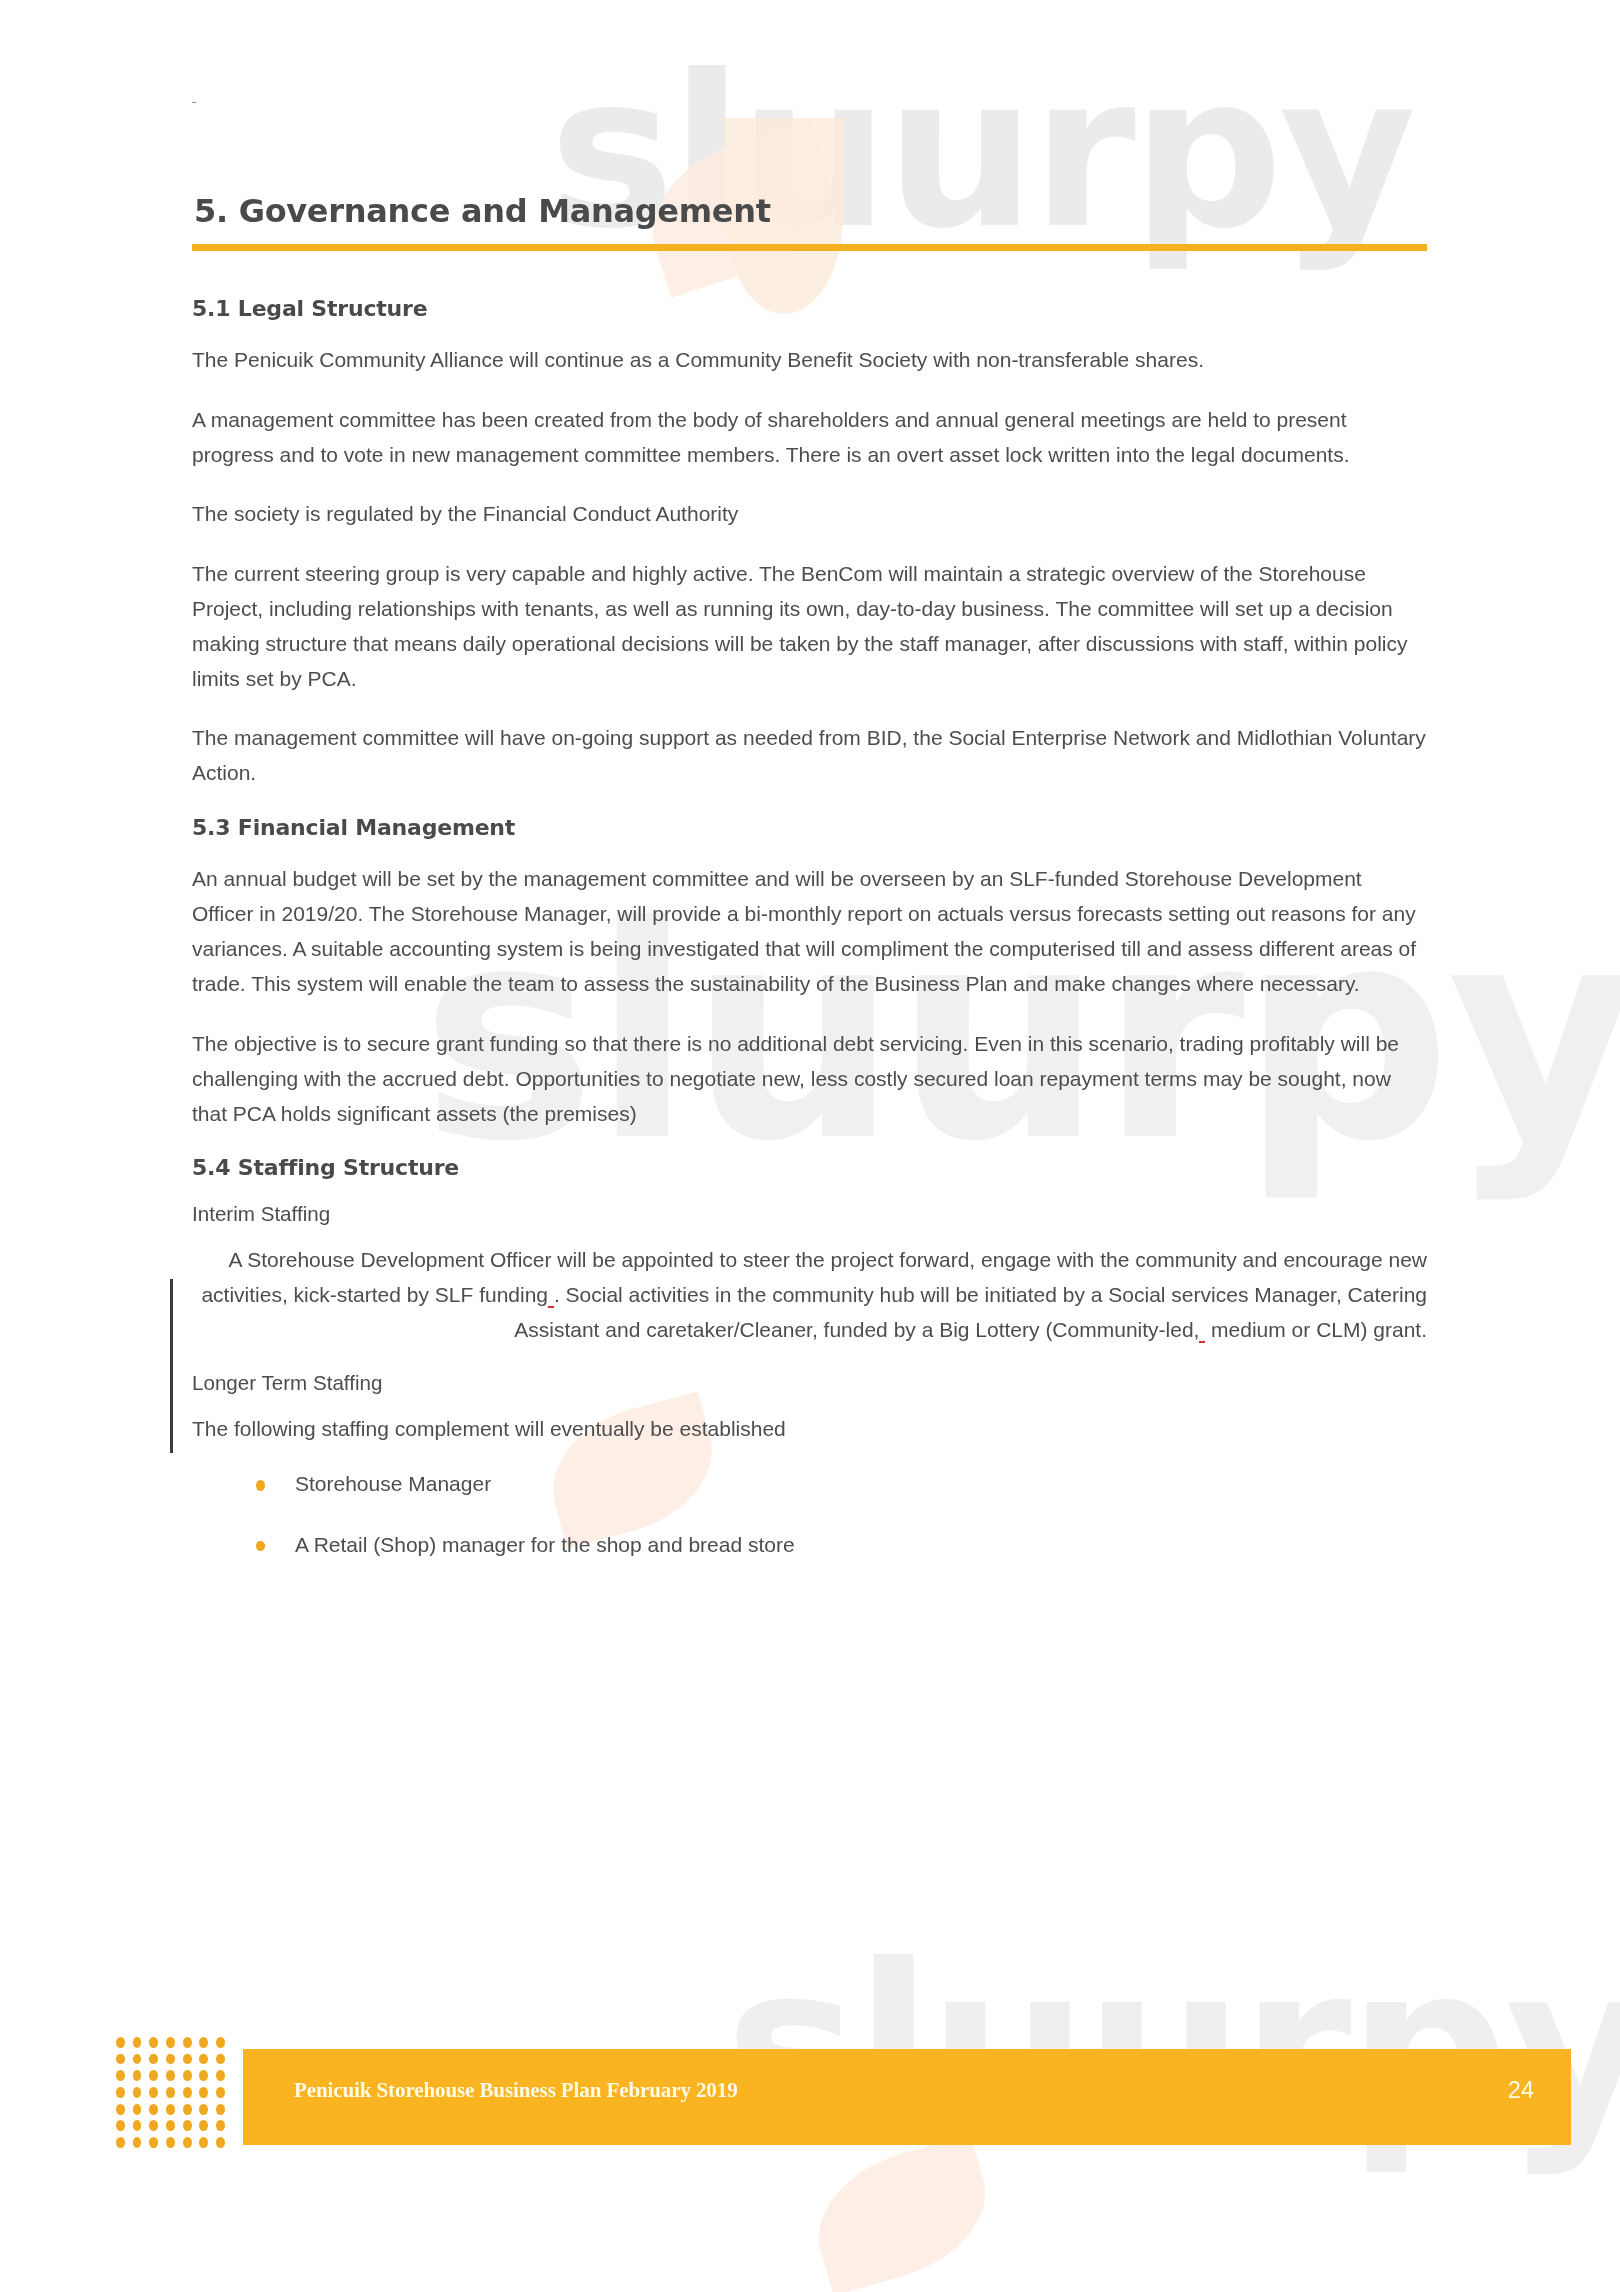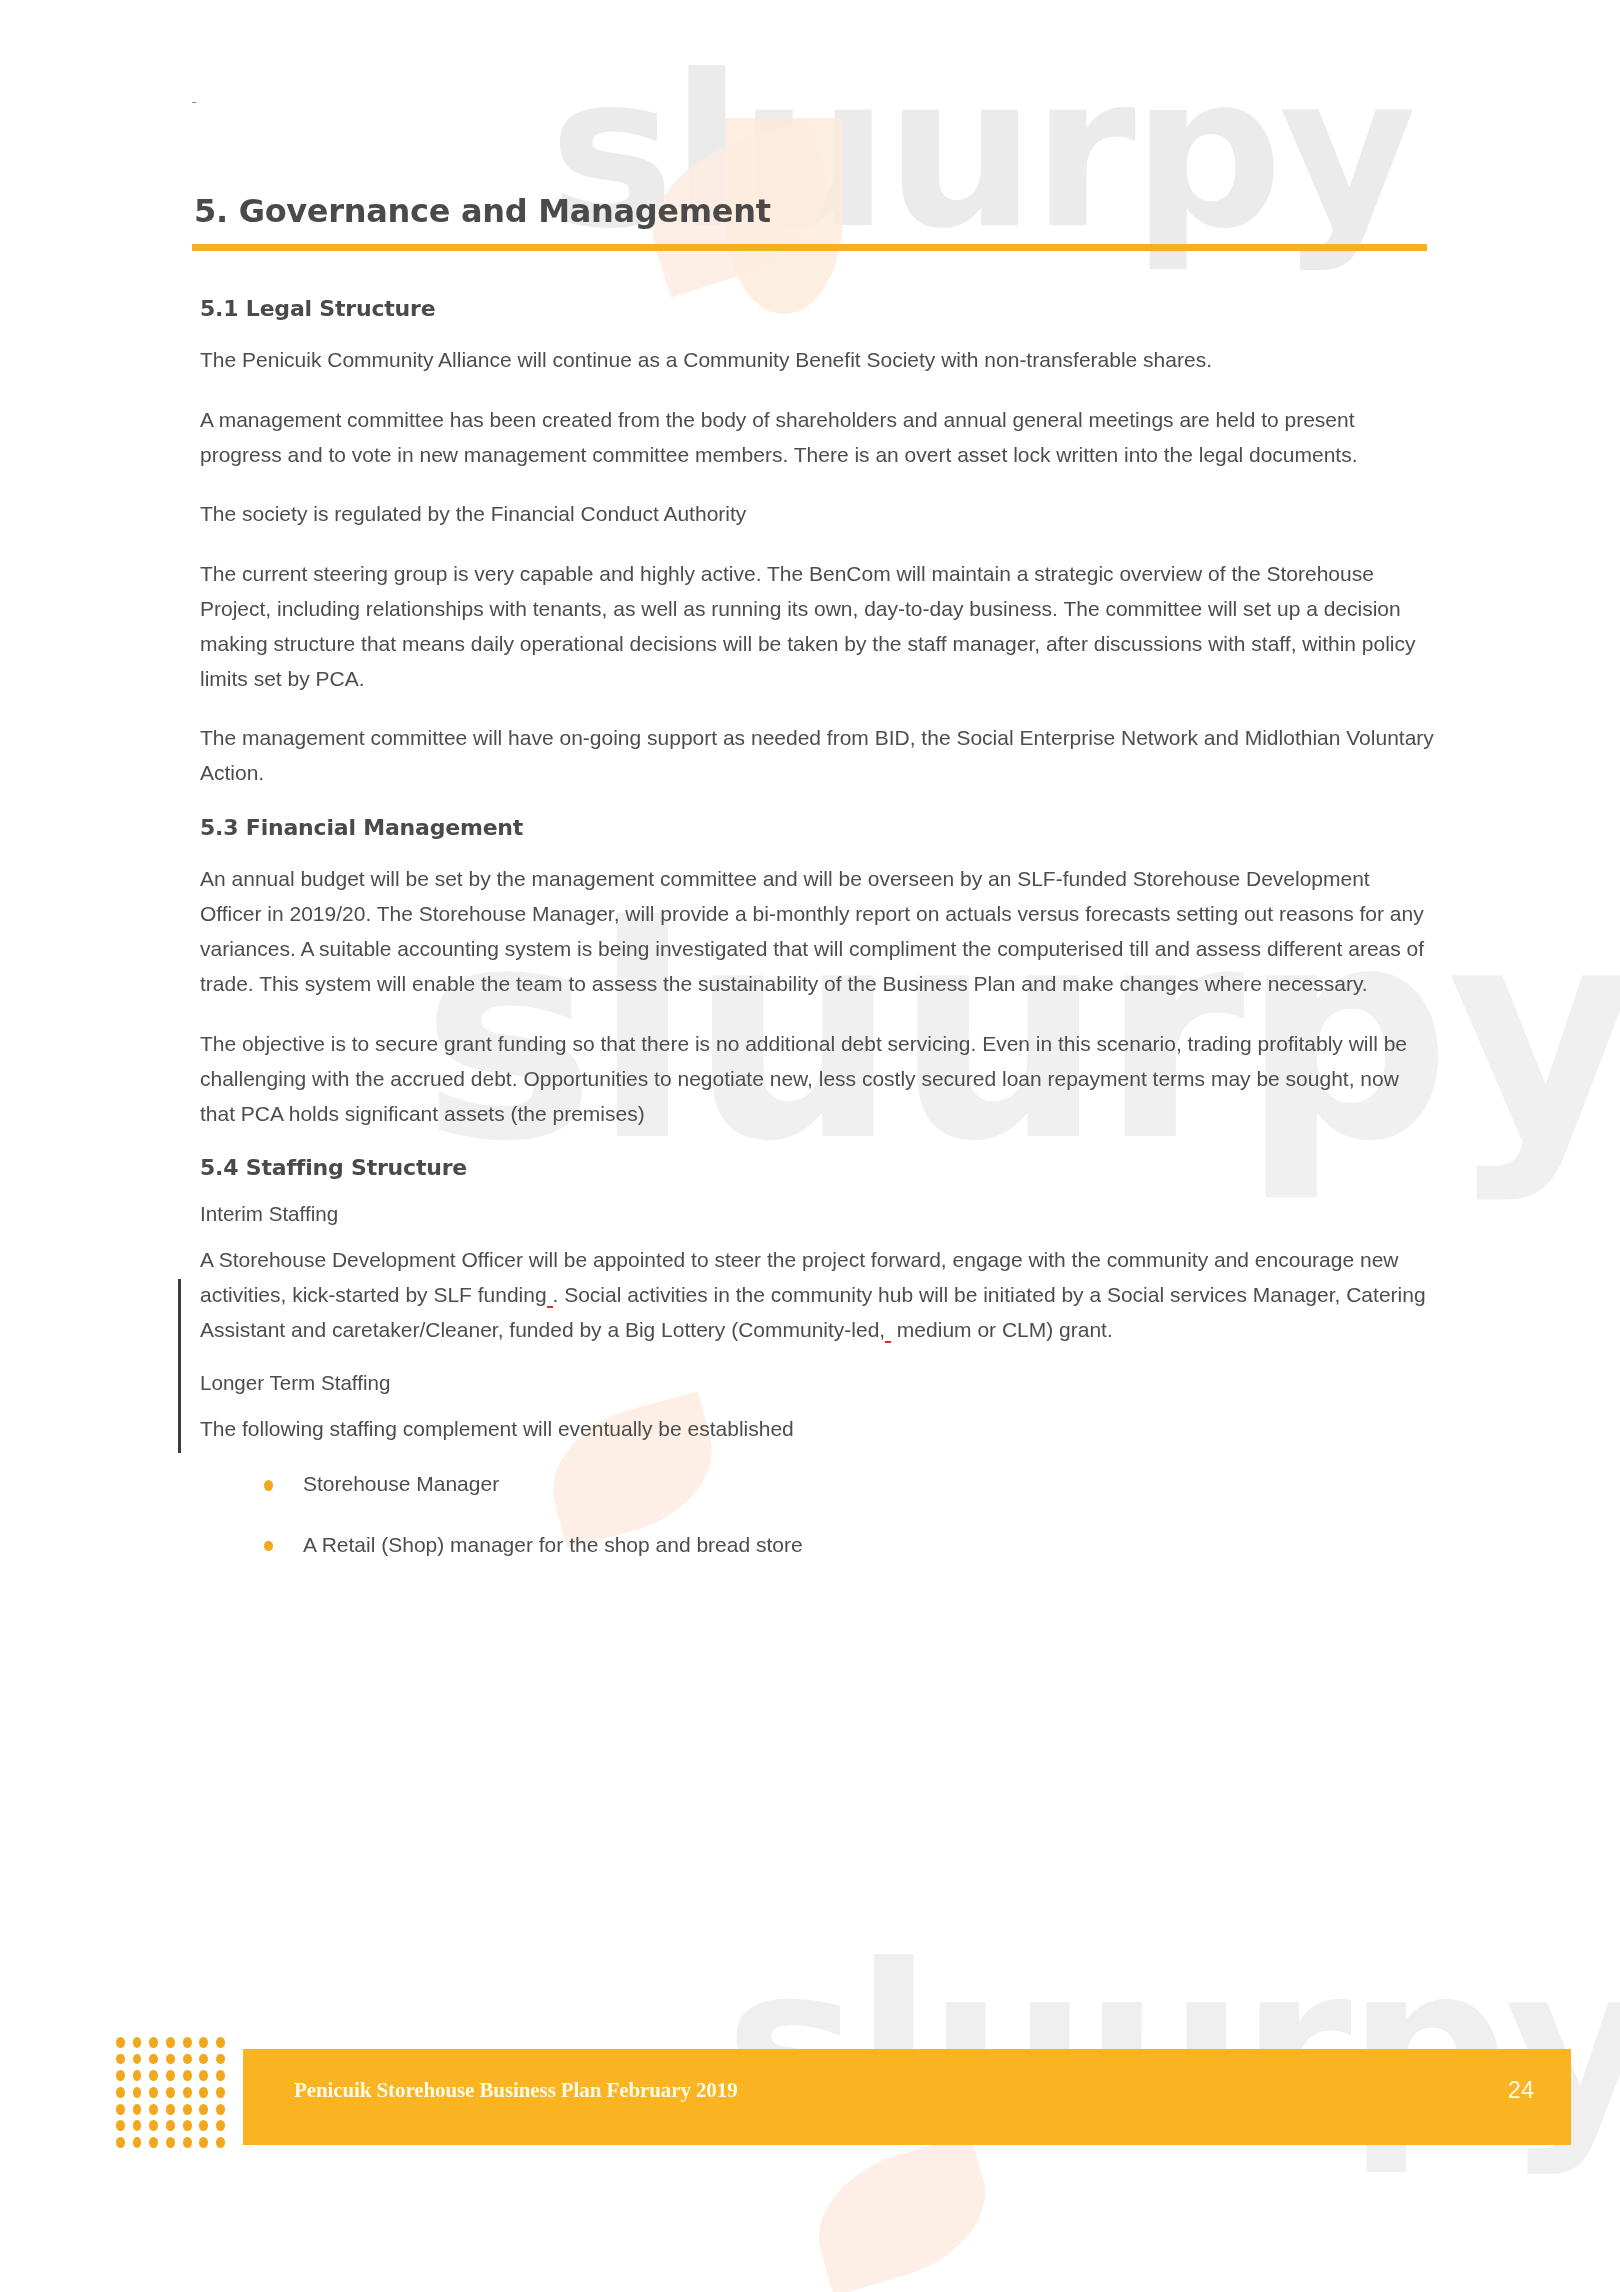--- a/index.html
+++ b/index.html
@@ -79,21 +79,21 @@
     position: absolute;
     left: 192px;
     top: 244px;
     width: 1235px;
     height: 6.9px;
     background: #f5b01f;
   }
 
   .body-wrap {
     position: absolute;
-    left: 200px;
+    left: 192px;
     top: 274px;
     width: 1235px;
   }
 
   h2.sub {
     font-family: "DejaVu Sans", sans-serif;
     font-size: 22px;
     font-weight: 700;
     color: #4a4a4a;
     margin: 21.6px 0 21.6px 0;
@@ -113,20 +113,21 @@
     font-size: 21px;
     line-height: 35px;
     color: #4d4d4d;
     margin: 0 0 24.5px 0;
     max-width: 1235px;
   }
   p.para.tight { margin-bottom: 21.6px; }
 
   .changed {
     position: relative;
+    text-align: right;
   }
   .change-bar {
     position: absolute;
     background: #3c3c3c;
     width: 2.9px;
   }
 
   ul.bullets {
     list-style: none;
     margin: 13.7px 0 0 0;

